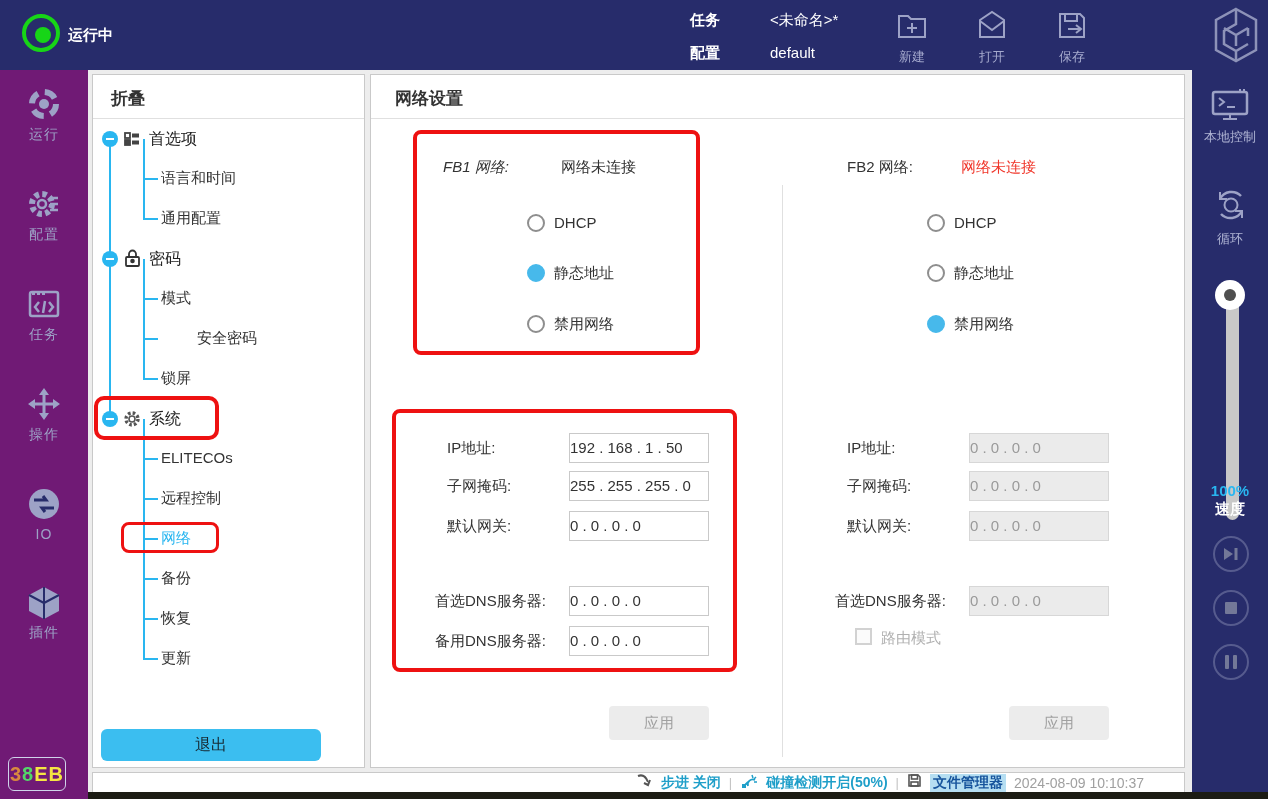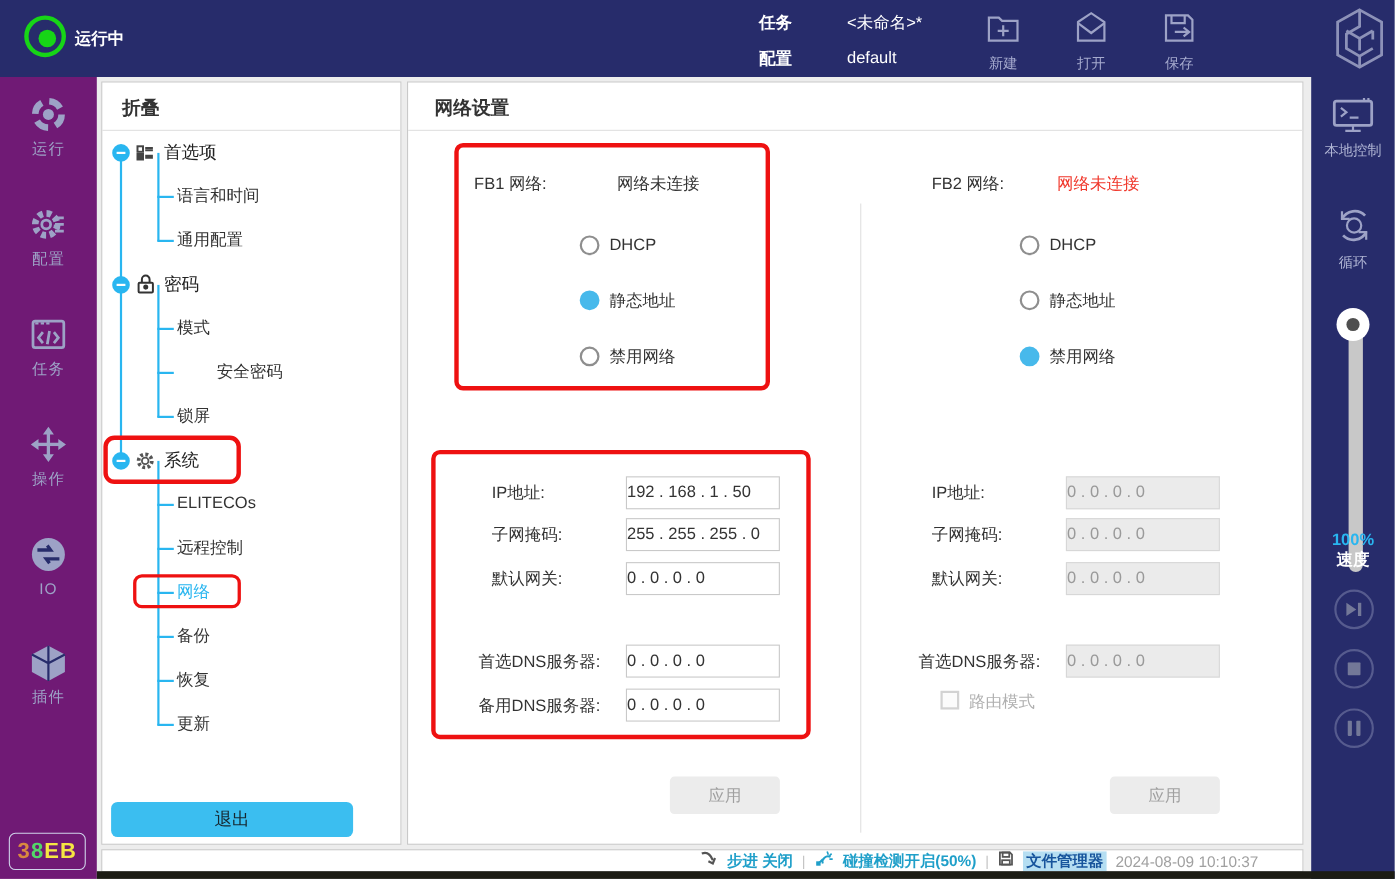--- a/index.html
+++ b/index.html
@@ -61,21 +61,21 @@
   #status-bar { left:92px; top:772px; width:1093px; height:21px; background:#fff; border:1px solid #c9c9c9;
                 display:flex; align-items:center; justify-content:flex-end; padding-right:40px; gap:8px; z-index:4; }
   .sb-teal { color:#1f9fc9; font-size:14px; font-weight:bold; white-space:nowrap; }
   .sb-sep { color:#c4c4c4; font-size:13px; }
   .sb-fm { color:#17549c; font-size:14px; font-weight:bold; background:#b5def2; padding:0 3px; white-space:nowrap; }
   .sb-time { color:#a0a0a0; font-size:14px; white-space:nowrap; }
 
   #bottom-strip { left:88px; top:792px; width:1180px; height:7px; background:#1c1c14; z-index:5; }
 
   
-  #badge { left:8px; top:687px; width:70px; height:34px; border:1px solid #cfd3ea; border-radius:6px;
+  #badge { left:8px; top:687px; width:58px; height:34px; border:1px solid #cfd3ea; border-radius:6px;
            text-align:center; line-height:32px; font-size:20px; font-weight:bold; letter-spacing:1px; }
 
   
   #slider-track { left:34px; top:222px; width:13px; height:228px; background:#c8c8c8; border-radius:7px; }
   #slider-knob { left:23px; top:210px; width:30px; height:30px; background:#fff; border-radius:50%; }
   #slider-knob::after { content:""; position:absolute; left:9px; top:9px; width:12px; height:12px; border-radius:50%; background:#4f4f4f; }
 
   .circle-btn { position:absolute; left:21px; width:36px; height:36px; border-radius:50%; border:2px solid #565b8e;
                 color:#737898; display:flex; align-items:center; justify-content:center; cursor:pointer; }
 </style>
@@ -304,21 +304,21 @@
 
   <button class="abs" id="exit-btn">退出</button>
 </div>
 
 <div class="abs card" id="main-card">
   <div class="card-header">
     <span class="card-title" style="left:24px;">网络设置</span>
   </div>
   <div class="divider-v" style="left:411px;top:110px;height:572px;"></div>
 
-  <span class="flabel" style="left:60px;top:83px;">FB1 网络:</span>
+  <span class="flabel" style="left:72px;top:83px;font-style:italic;">FB1 网络:</span>
   <span class="flabel" style="left:190px;top:83px;">网络未连接</span>
 
   <div class="radio" style="left:156px;top:139px;"></div>
   <span class="rlabel" style="left:183px;top:139px;">DHCP</span>
   <div class="radio on" style="left:156px;top:189px;"></div>
   <span class="rlabel" style="left:183px;top:189px;">静态地址</span>
   <div class="radio" style="left:156px;top:240px;"></div>
   <span class="rlabel" style="left:183px;top:240px;">禁用网络</span>
 
   <span class="flabel" style="left:76px;top:364px;">IP地址:</span>

